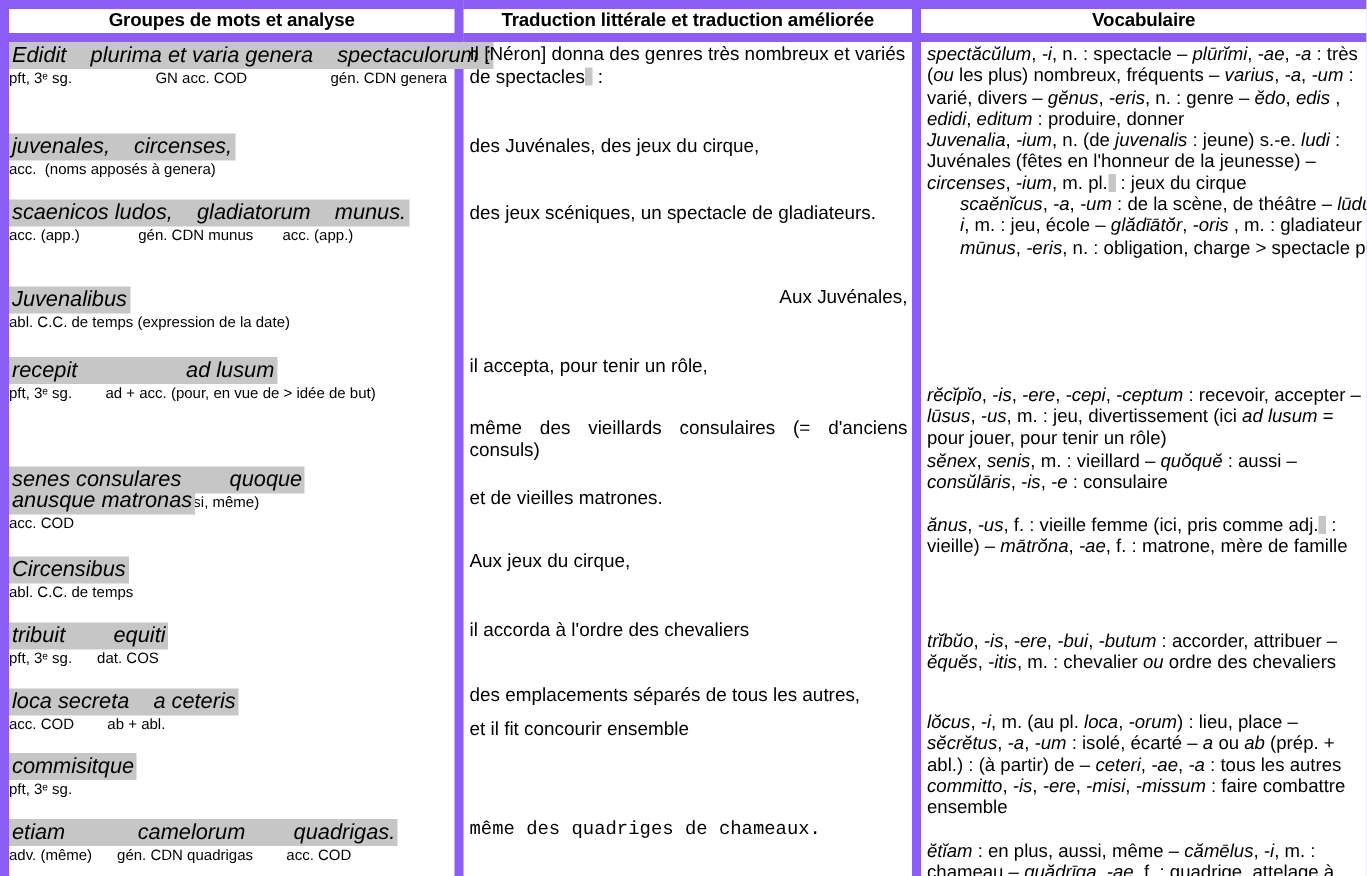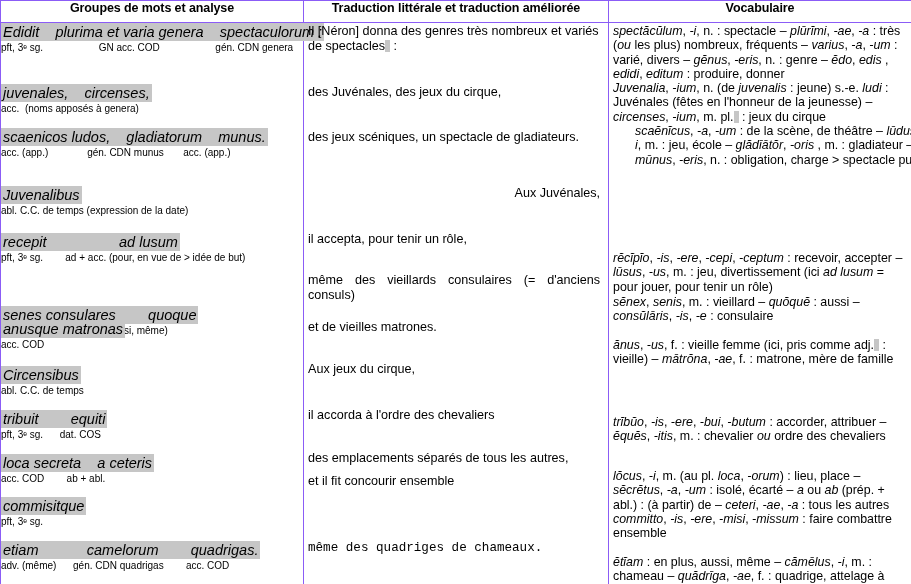--- a/index.html
+++ b/index.html
@@ -16,21 +16,21 @@
     background: #fff;
   }
   table.grid {
     border-collapse: collapse;
     width: 911px;
     height: 584px;
     table-layout: fixed;
   }
   table.grid > thead > tr > th,
   table.grid > tbody > tr > td {
-    border: 1px solid #8b5cf6;
+    border: 6px solid #8b5cf6;
     vertical-align: top;
     padding: 0;
   }
   th.hdr {
     height: 22px;
     font-size: 12.5px;
     font-weight: bold;
     text-align: center;
     vertical-align: middle;
     padding: 0 2px;

